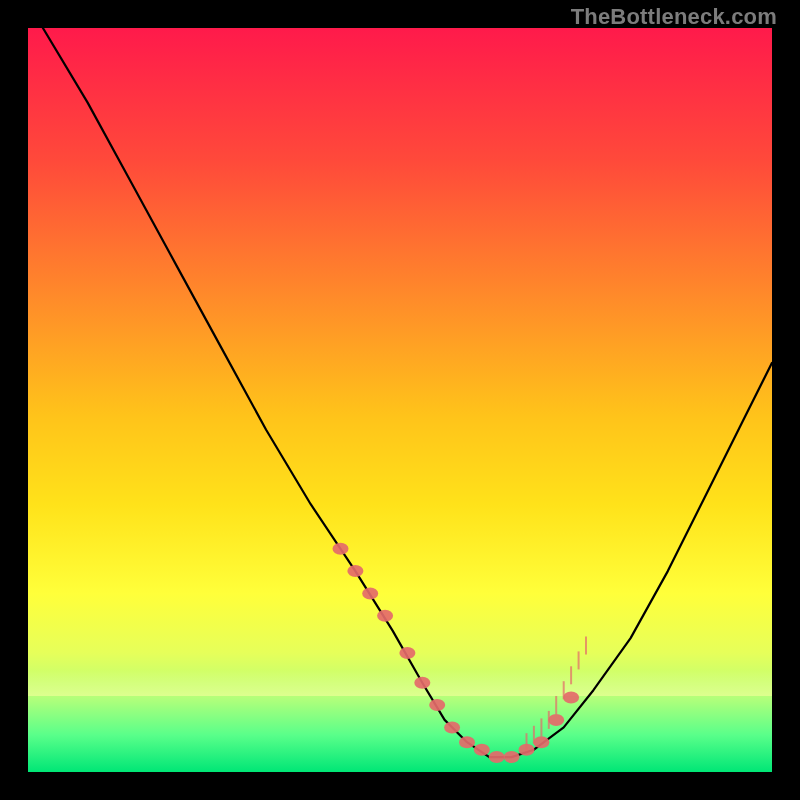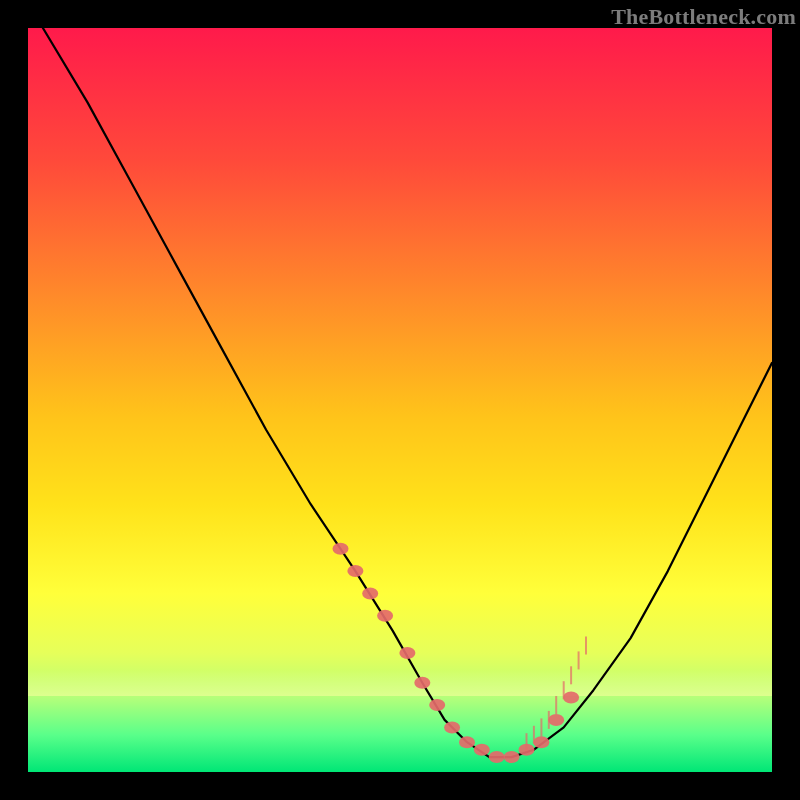--- a/index.html
+++ b/index.html
@@ -44,22 +44,22 @@
   }
   .markers {
     position: absolute;
     left: 0; top: 0;
     width: 744px; height: 744px;
     pointer-events: none;
   }
   .watermark {
     position: absolute;
     top: 4px;
-    right: 4px;
-    font-family: Liberation Serif, serif;
+    right: 23px;
+    font-family: Liberation Sans, sans-serif;
     font-size: 22px;
     font-weight: 700;
     color: #7c7c7c;
     letter-spacing: 0.2px;
     user-select: none;
   }
 </style>
 </head>
 <body>
 

